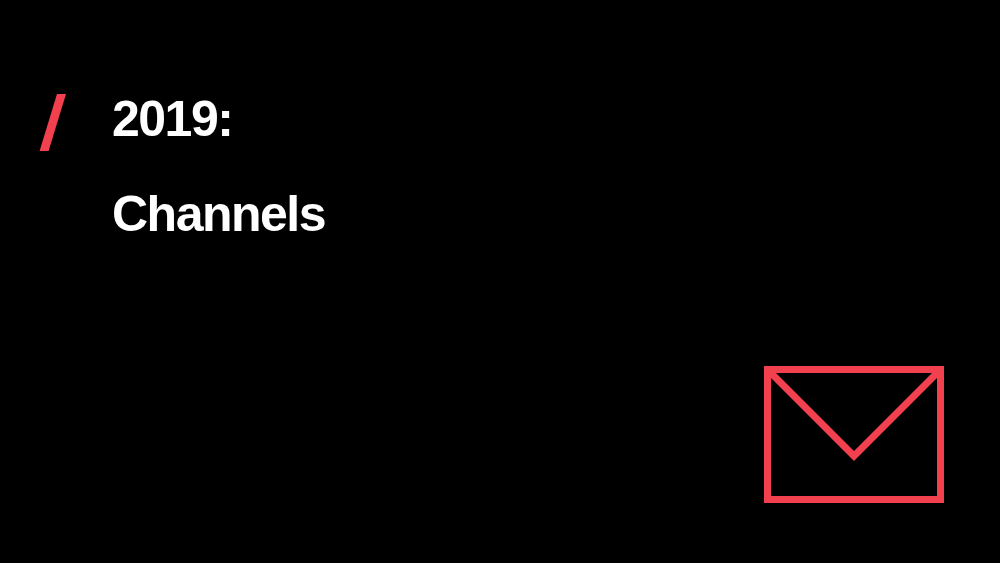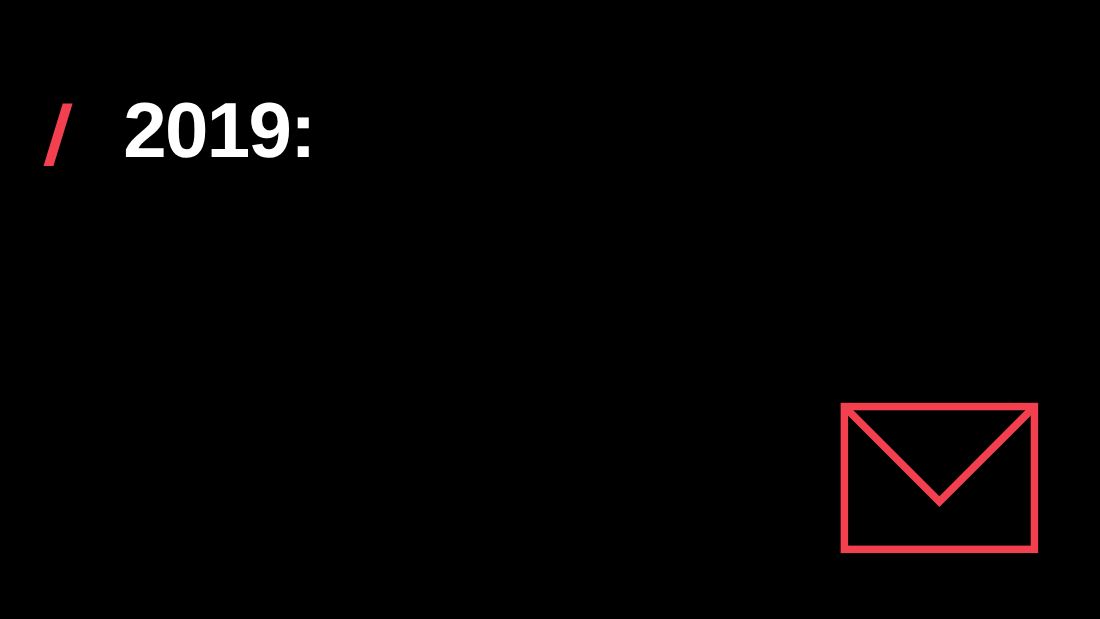--- a/index.html
+++ b/index.html
@@ -32,21 +32,21 @@
   
   .title-block {
     position: absolute;
     left: 112px;
     top: 72px;
     width: 760px;
   }
 
   .title-line {
     display: block;
-    font-size: 71px;
+    font-size: 50px;
     font-weight: bold;
     line-height: 95px;
     letter-spacing: -1.5px;
     white-space: nowrap;
     margin: 0;
   }
 
   .title-line.white { color: #FFFFFF; }
   .title-line.red   { color: #F2404E; }
 
@@ -73,20 +73,21 @@
 <body>
 
 <div class="slide">
 
   <div class="slash-mark"></div>
 
   <div class="title-block">
 
     <h1 class="title-line white">2019:</h1>
 
+    <h1 class="title-line white">Channels</h1>
 
 
   </div>
 
   <div class="envelope-icon">
     <svg viewBox="0 0 180 137" xmlns="http://www.w3.org/2000/svg">
       <rect x="3.5" y="3.5" width="173" height="130" fill="none" stroke="#F2404E" stroke-width="7"></rect>
       <polyline points="5,5 90,90 175,5" fill="none" stroke="#F2404E" stroke-width="7" stroke-linejoin="miter"></polyline>
     </svg>
   </div>

